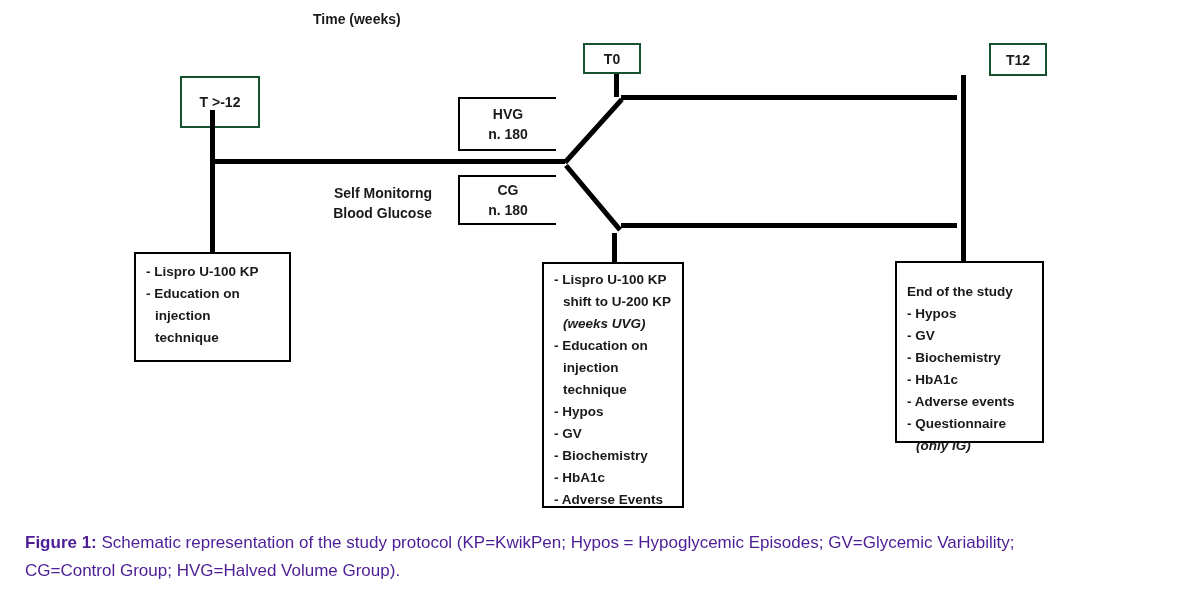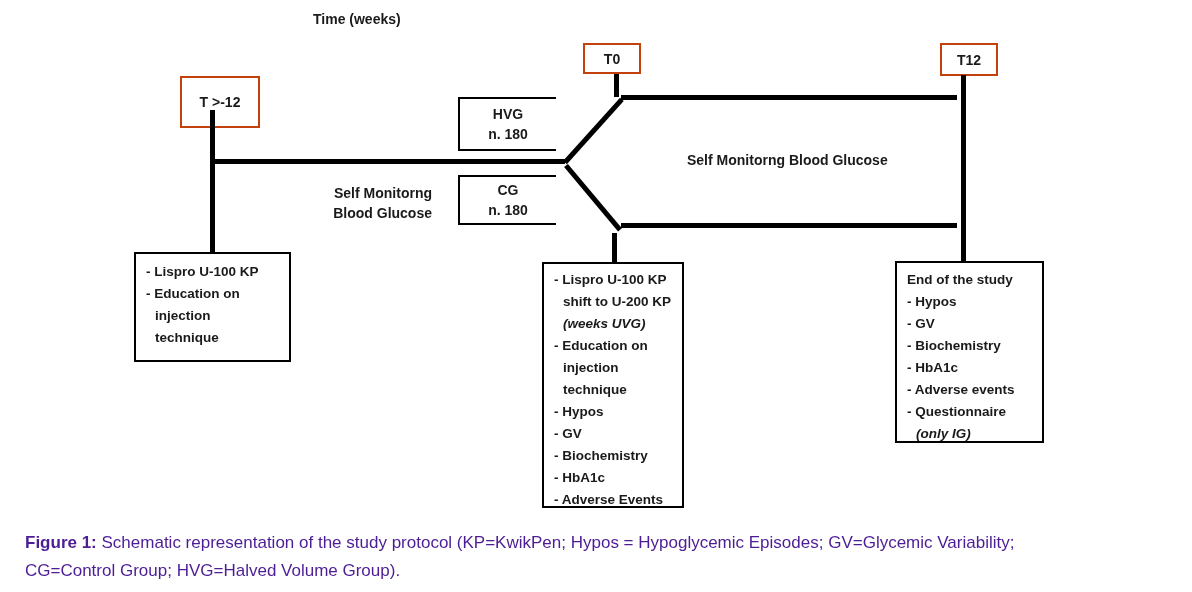--- a/index.html
+++ b/index.html
@@ -3,21 +3,21 @@
 <meta charset="utf-8">
 <style>
   html,body { margin:0; padding:0; background:#ffffff; }
   .stage {
     position:relative; width:1192px; height:592px; background:#ffffff;
     font-family:"Liberation Sans", sans-serif; color:#1a1a1a; overflow:hidden;
   }
   .line { position:absolute; background:#000000; }
   .diag { transform-origin:0 50%; }
   .tpbox {
-    position:absolute; border:2px solid #c2410c; box-sizing:border-box;
+    position:absolute; border:2px solid #14532d; box-sizing:border-box;
     display:flex; align-items:center; justify-content:center;
     font-weight:bold; font-size:14px; background:#fff;
   }
   .gbox {
     position:absolute; border:2px solid #000; border-right:none; box-sizing:border-box;
     display:flex; flex-direction:column; align-items:center; justify-content:center;
     font-weight:bold; font-size:14px; line-height:20px; text-align:center; background:#fff;
   }
   .cbox {
     position:absolute; border:2px solid #000; box-sizing:border-box;
@@ -41,21 +41,21 @@
 <div class="stage">
 
   <div class="lbl" style="left:313px; top:11px;">Time (weeks)</div>
 
   <div class="tpbox" style="left:172px; top:76px; width:80px; height:52px;margin-left:8px;">
     <span>T &gt;-12</span>
   </div>
   <div class="tpbox" style="left:583px; top:43px; width:58px; height:31px;">
     <span>T0</span>
   </div>
-  <div class="tpbox" style="left:940px; top:43px; width:58px; height:33px;">
+  <div class="tpbox" style="left:989px; top:43px; width:58px; height:33px;">
     <span>T12</span>
   </div>
 
   <div class="line" style="left:210px; top:110px; width:5px; height:142px;"></div>
   <div class="line" style="left:212px; top:159px; width:353px; height:5px;"></div>
   <div class="line diag" style="left:565px; top:160px; width:85px; height:5px; transform:rotate(-48deg);"></div>
   <div class="line diag" style="left:566px; top:163px; width:84px; height:5px; transform:rotate(50deg);"></div>
   <div class="line" style="left:621px; top:95px; width:336px; height:5px;"></div>
   <div class="line" style="left:621px; top:223px; width:336px; height:5px;"></div>
   <div class="line" style="left:614px; top:74px; width:5px; height:23px;"></div>
@@ -68,21 +68,20 @@
   </div>
   <div class="gbox" style="left:458px; top:175px; width:98px; height:50px;">
     <div>CG</div>
     <div>n. 180</div>
   </div>
 
   <div class="lbl center" style="left:308px; top:183px; width:124px;">
     <div>Self Monitorng</div>
     <div>Blood Glucose</div>
   </div>
-  <div class="lbl" style="left:687px; top:152px;">Self Monitorng Blood Glucose</div>
 
   <div class="cbox" style="left:134px; top:252px; width:157px; height:110px;">
     <div class="cline">- Lispro U-100 KP</div>
     <div class="cline">- Education on</div>
     <div class="cline indent">injection</div>
     <div class="cline indent">technique</div>
   </div>
 
   <div class="cbox" style="left:542px; top:262px; width:142px; height:246px; padding-top:5px;">
     <div class="cline">- Lispro U-100 KP</div>
@@ -91,21 +90,21 @@
     <div class="cline">- Education on</div>
     <div class="cline indent">injection</div>
     <div class="cline indent">technique</div>
     <div class="cline">- Hypos</div>
     <div class="cline">- GV</div>
     <div class="cline">- Biochemistry</div>
     <div class="cline">- HbA1c</div>
     <div class="cline">- Adverse Events</div>
   </div>
 
-  <div class="cbox" style="left:895px; top:261px; width:149px; height:182px; padding-top:6px;">
+  <div class="cbox" style="left:895px; top:261px; width:149px; height:182px; padding-top:18px;">
     <div class="cline">End of the study</div>
     <div class="cline">- Hypos</div>
     <div class="cline">- GV</div>
     <div class="cline">- Biochemistry</div>
     <div class="cline">- HbA1c</div>
     <div class="cline">- Adverse events</div>
     <div class="cline">- Questionnaire</div>
     <div class="cline indent italic">(only IG)</div>
   </div>
 

